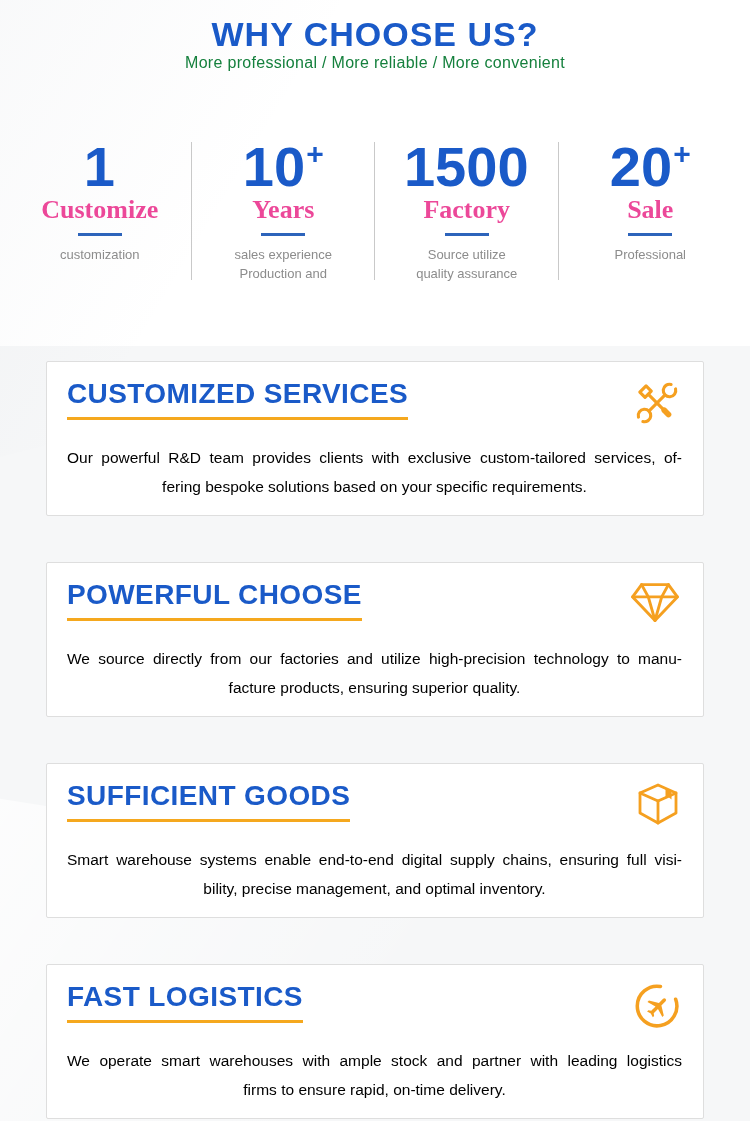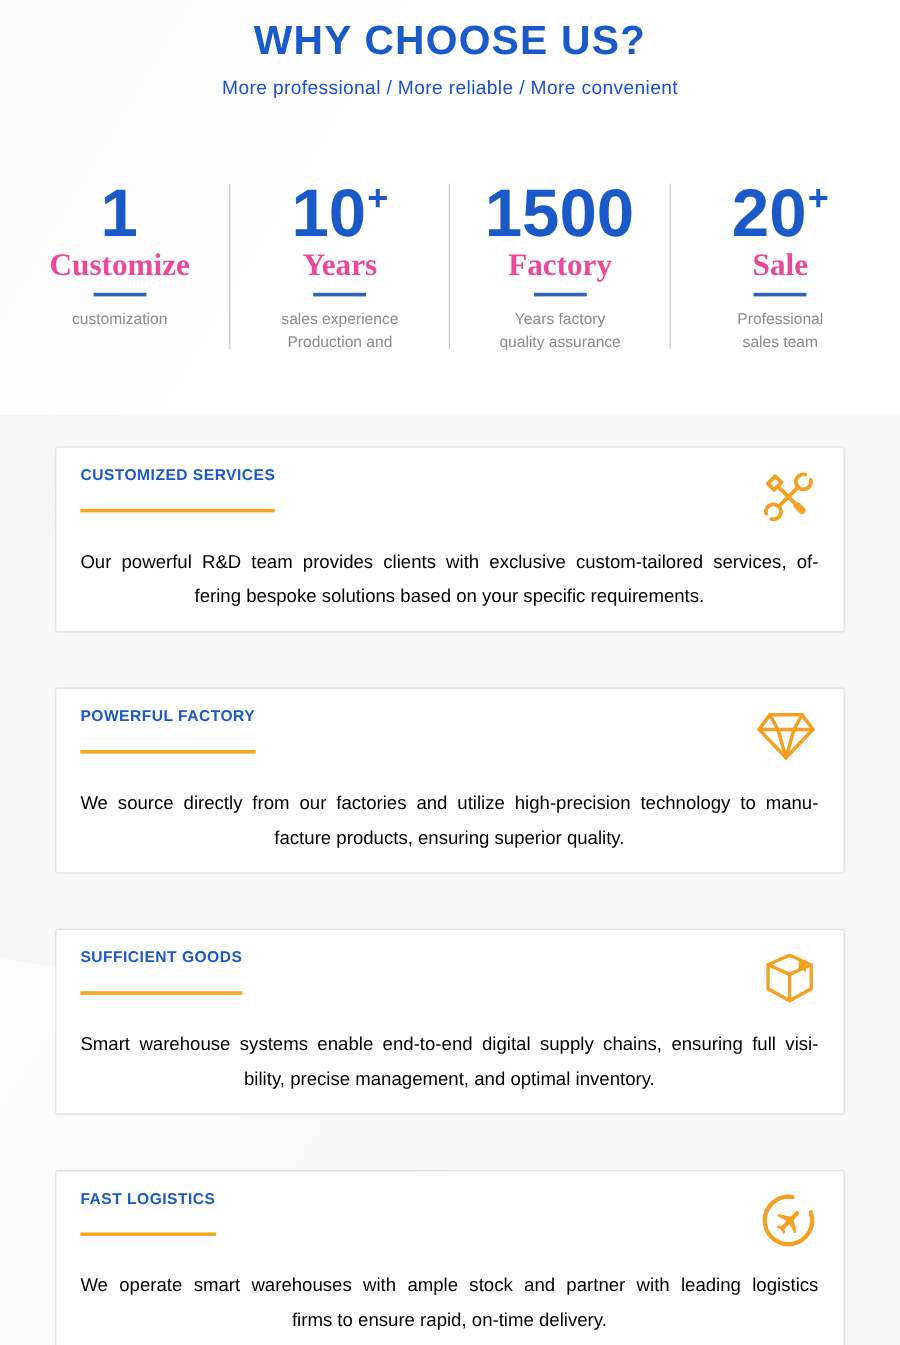--- a/index.html
+++ b/index.html
@@ -29,21 +29,21 @@
   }
   .content { position:relative; z-index:1; }
 
   
   .header { padding-top:15px; text-align:center; }
   .title {
     font-size:34px; font-weight:800; letter-spacing:1px;
     color:#1a5ac8;
   }
   .subtitle {
-    margin-top:11px; font-size:16px; color:#1d4ed8; letter-spacing:0.3px;
+    font-size:16px; color:#15803d; letter-spacing:0.3px;
   }
 
   
   .stats {
     width:734px; margin:64px auto 0; display:flex;
   }
   .stat {
     flex:1 1 0; text-align:center; position:relative; padding-top:2px;
   }
   .stat:not(:last-child)::after {
@@ -73,22 +73,22 @@
   .card {
     width:658px; min-height:145px; margin:0 auto 46px;
     background:#ffffff; border:1px solid #dedede; border-radius:2px;
     padding:16px 21px 14px 20px;
   }
   .card-head {
     display:flex; justify-content:space-between; align-items:flex-start;
   }
   .card-title {
     display:inline-block;
-    font-size:13px; font-weight:800; letter-spacing:0.4px; color:#1a5ac8;
-    padding-bottom:20px; border-bottom:3px solid #f5a81e; line-height:1.15;
+    font-size:28px; font-weight:800; letter-spacing:0.4px; color:#1a5ac8;
+    padding-bottom:7px; border-bottom:3px solid #f5a81e; line-height:1.15;
   }
   .card-icon { width:54px; height:50px; flex:0 0 auto; margin-top:0px; display:flex; justify-content:flex-end; }
   .card-body { margin-top:15px; font-size:15.5px; line-height:29px; color:#000000; }
   .card-line1 { text-align:justify; text-align-last:justify; }
   .card-line2 { text-align:center; }
 </style>
 </head>
 <body>
 
 <div class="bg-tint"></div>
@@ -118,31 +118,30 @@
       <div class="stat-desc">
         <div>sales experience</div>
         <div>Production and</div>
       </div>
     </div>
     <div class="stat">
       <div class="stat-value"><span>1500</span><span class="stat-plus"></span></div>
       <div class="stat-label">Factory</div>
       <div class="stat-bar"></div>
       <div class="stat-desc">
-        <div>Years factory</div>
+        <div>Source utilize</div>
         <div>quality assurance</div>
       </div>
     </div>
     <div class="stat">
       <div class="stat-value"><span>20</span><span class="stat-plus">+</span></div>
       <div class="stat-label">Sale</div>
       <div class="stat-bar"></div>
       <div class="stat-desc">
         <div>Professional</div>
-        <div>sales team</div>
       </div>
     </div>
   </div>
 
   <div class="cards">
 
     <div class="card">
       <div class="card-head">
         <span class="card-title">CUSTOMIZED SERVICES</span>
         <span class="card-icon">
@@ -157,21 +156,21 @@
         </span>
       </div>
       <div class="card-body">
         <div class="card-line1">Our powerful R&amp;D team provides clients with exclusive custom-tailored services, of-</div>
         <div class="card-line2">fering bespoke solutions based on your specific requirements.</div>
       </div>
     </div>
 
     <div class="card">
       <div class="card-head">
-        <span class="card-title">POWERFUL FACTORY</span>
+        <span class="card-title">POWERFUL CHOOSE</span>
         <span class="card-icon">
           <svg viewBox="0 0 48 42" width="54" height="47" fill="none" stroke="#f5a020" stroke-width="2.6" stroke-linecap="round" stroke-linejoin="round">
             <path d="M12 5 L36 5 L44 16 L24 37 L4 16 Z"></path>
             <path d="M4 16 L44 16"></path>
             <path d="M12 5 L18 16 L24 37"></path>
             <path d="M36 5 L30 16 L24 37"></path>
           </svg>
         </span>
       </div>
       <div class="card-body">

